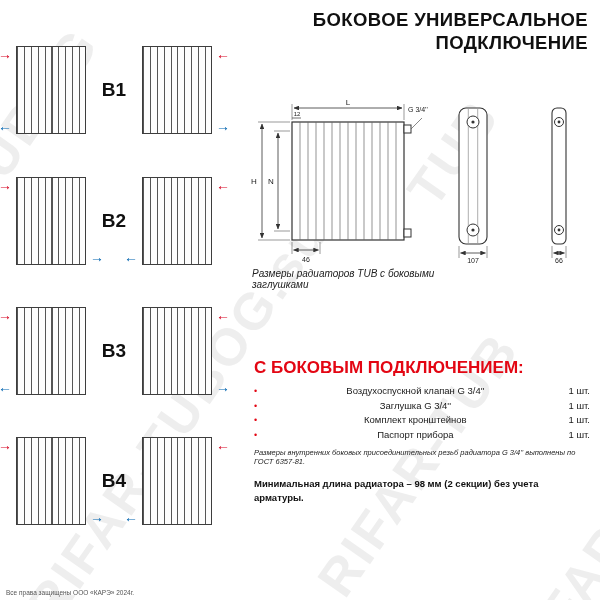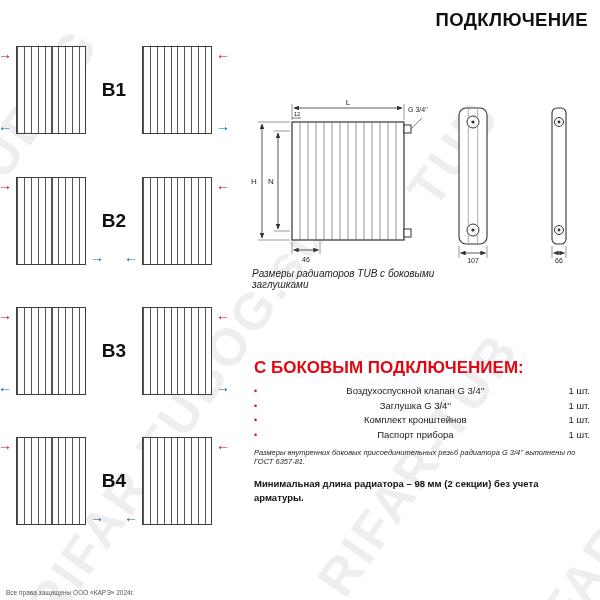--- a/index.html
+++ b/index.html
@@ -61,20 +61,21 @@
 
 <div class="page">
 
   <div class="wm" style="left:-30px; top:170px; transform:rotate(-55deg);">TUBOG</div>
   <div class="wm" style="left:40px; top:585px; transform:rotate(-55deg);">RIFAR-TUBOG.su</div>
   <div class="wm" style="left:330px; top:560px; transform:rotate(-55deg);">RIFAR-TUB</div>
   <div class="wm" style="left:420px; top:170px; transform:rotate(-55deg);">TUB</div>
   <div class="wm" style="left:520px; top:640px; transform:rotate(-55deg);">RIFAR</div>
 
   <div class="title">
+    <div>БОКОВОЕ УНИВЕРСАЛЬНОЕ</div>
     <div>ПОДКЛЮЧЕНИЕ</div>
   </div>
 
   <div class="scheme-row" style="top:46px">
     <div class="rad-wrap">
       <span class="arr sup tl">→</span>
       <span class="arr ret bl">←</span>
       <div class="radiator"></div>
     </div>
     <div class="scheme-label">В1</div>

